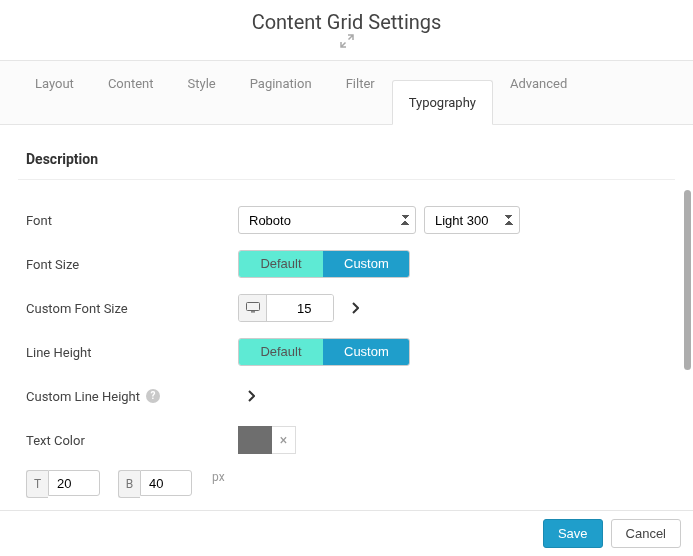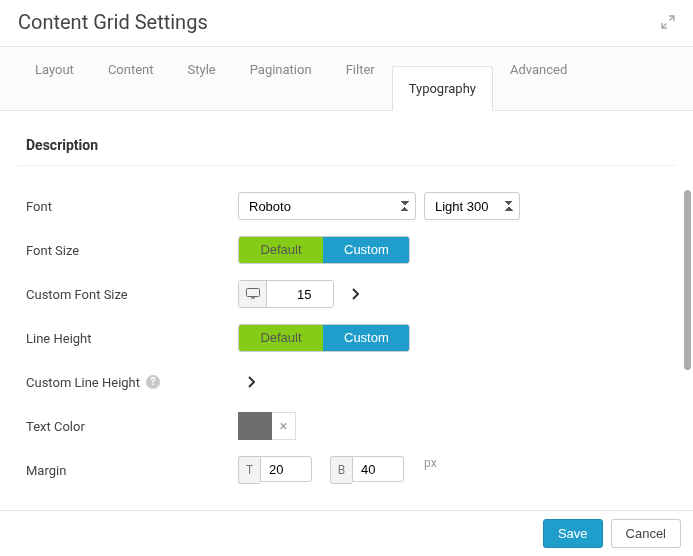--- a/index.html
+++ b/index.html
@@ -11,20 +11,21 @@
     width: 693px;
     height: 556px;
     overflow: hidden;
     position: relative;
   }
   .header {
     padding: 10px 18px 12px 18px;
     display: flex;
     justify-content: space-between;
     align-items: center;
+    flex-direction: column;
   }
   .header h1 {
     font-size: 20px;
     font-weight: 400;
     color: #444;
   }
   .expand-icon {
     width: 14px; height: 14px;
     position: relative;
     opacity: 0.5;
@@ -129,21 +130,21 @@
       linear-gradient(-135deg, transparent 50%, #555 50%) 4px 6px / 4px 4px no-repeat;
     pointer-events: none;
   }
   .seg {
     display: inline-flex;
     border: 1px solid #ccc;
     border-radius: 3px;
     overflow: hidden;
   }
   .seg-btn {
-    background: #84cc16;
+    background: #5eead4;
     border: none;
     padding: 6px 20px;
     font-size: 13px;
     color: #555;
     cursor: pointer;
     min-width: 84px;
     height: 26px;
     line-height: 14px;
   }
   .seg-btn + .seg-btn { border-left: 1px solid #ccc; }
@@ -369,21 +370,20 @@
       <span class="color-row">
         <span class="swatch" id="swatch" style="background: rgb(110, 110, 110);"></span>
         <span class="clear-color">
           <span>×</span>
         </span>
       </span>
     </div>
   </div>
 
   <div class="row">
-    <div class="row-label">Margin</div>
     <div class="row-control">
       <span class="mg">
         <span class="addon-box">T</span>
         <input class="addon-input" type="text" value="20" style="">
       </span>
       <span class="mg">
         <span class="addon-box">B</span>
         <input class="addon-input" type="text" value="40" style="">
       </span>
       <span class="unit">px</span>

